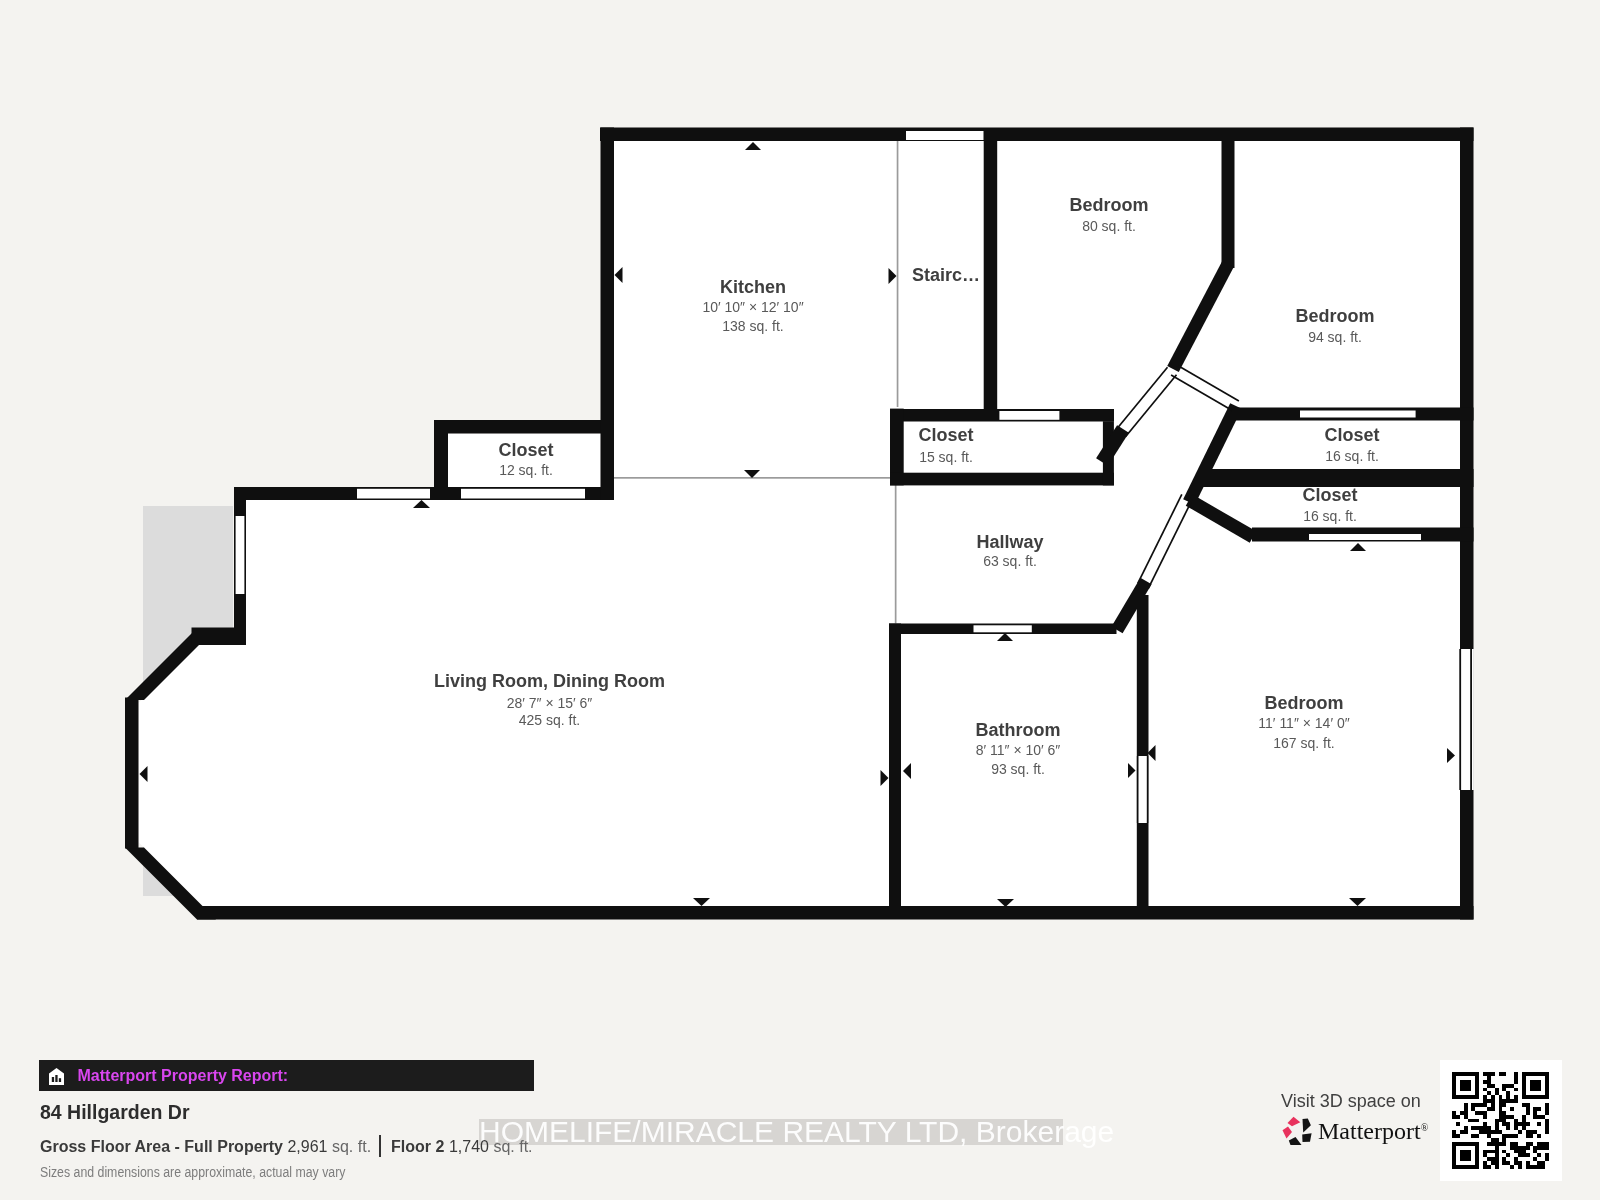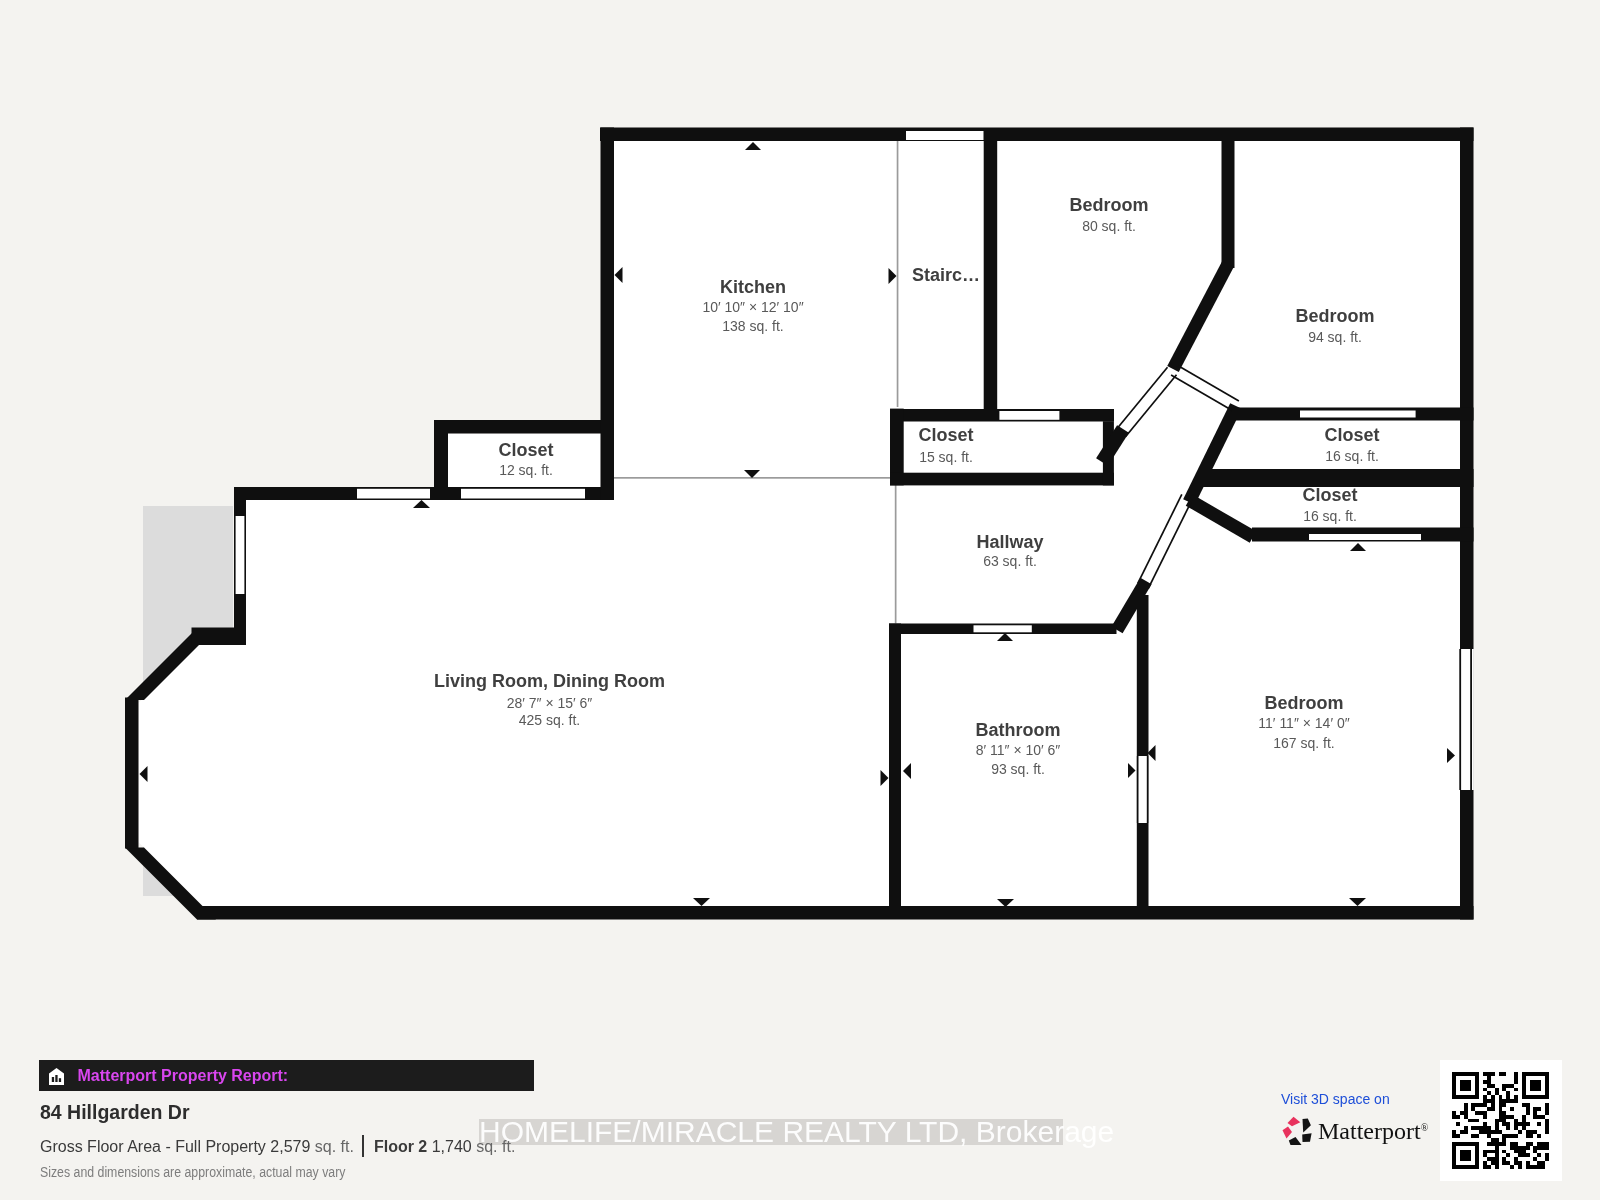--- a/index.html
+++ b/index.html
@@ -219,26 +219,26 @@
     <rect x="2.8" y="9" width="2.3" height="5" fill="#1c1c1c"></rect>
     <rect x="6.3" y="7" width="2.3" height="7" fill="#1c1c1c"></rect>
     <rect x="9.8" y="10.2" width="2.3" height="3.8" fill="#1c1c1c"></rect>
   </svg>
   <div style="position:absolute;left:39px;top:6.5px;color:#d946ef;font-weight:bold;font-size:16px;white-space:nowrap;">Matterport Property Report:</div>
 </div>
 
 <div style="position:absolute;left:40px;top:1101px;font-weight:bold;font-size:19.5px;color:#2d2d2d;">84 Hillgarden Dr</div>
 
 <div style="position:absolute;left:40px;top:1135px;font-size:16px;color:#3a3a3a;white-space:nowrap;">
-  <span style="font-weight:normal;">Gross Floor Area - Full Property</span> <span>2,579</span> <span style="color:#666;">sq. ft.</span><span style="display:inline-block;width:2px;height:22px;background:#333;margin:0 10px 0 8px;vertical-align:-5px;"></span><span style="font-weight:bold;margin-top:10px;">Floor 2</span> <span>1,740</span> <span style="color:#666;">sq. ft.</span>
+  <span style="font-weight:bold;">Gross Floor Area - Full Property</span> <span>2,961</span> <span style="color:#666;">sq. ft.</span><span style="display:inline-block;width:2px;height:22px;background:#333;margin:0 10px 0 8px;vertical-align:-5px;"></span><span style="font-weight:bold;margin-top:10px;">Floor 2</span> <span>1,740</span> <span style="color:#666;">sq. ft.</span>
 </div>
 
 <div style="position:absolute;left:40px;top:1164px;font-size:14px;color:#7d7d7d;white-space:nowrap;transform:scale(0.88,1);transform-origin:0 0;">Sizes and dimensions are approximate, actual may vary</div>
 
-<div style="position:absolute;left:1281px;top:1091px;font-size:14px;color:#1d4ed8;">Visit 3D space on</div>
+<div style="position:absolute;left:1281px;top:1091px;font-size:18px;color:#404040;">Visit 3D space on</div>
 
 <div style="position:absolute;left:1282px;top:1116px;">
   <svg width="30" height="29" viewBox="0 0 30 29">
     <path d="M5.5 7 L11.5 0.8 L18.3 6.2 L10 10.3 Z" fill="#e8325d"></path>
     <path d="M0.5 14.2 L6 10.5 L10 16 L4.5 22.5 Z" fill="#e8325d"></path>
     <path d="M20.5 3 L25.8 2.4 L28.9 9.2 L21.2 16.6 Z" fill="#141414"></path>
     <path d="M20.2 18.5 L29.6 17.2 L28 25.8 L20.5 25.9 Z" fill="#141414"></path>
     <path d="M6.8 24.5 L13.5 21 L19.5 28.9 L8.5 29 Z" fill="#141414"></path>
   </svg>
 </div>

